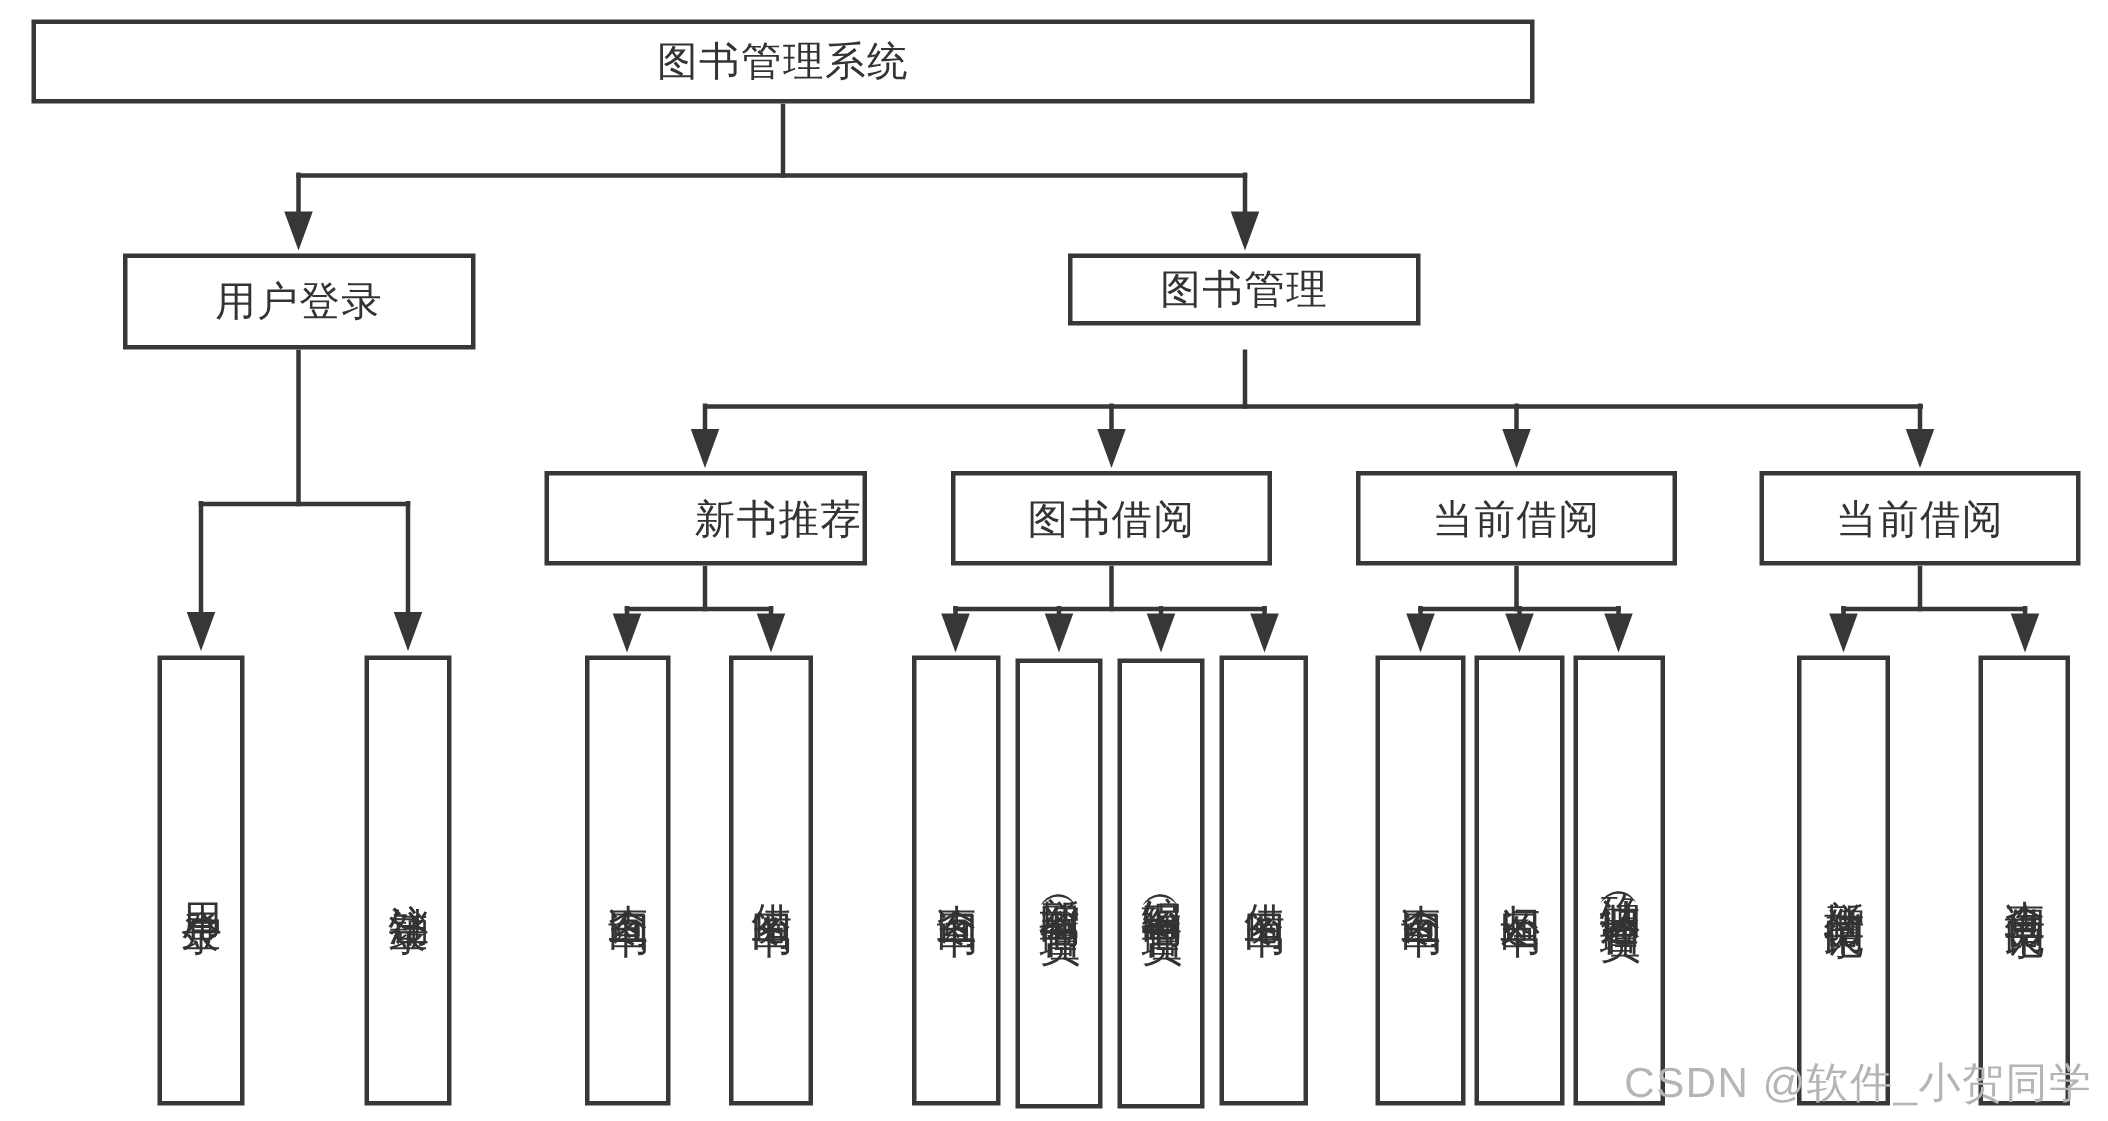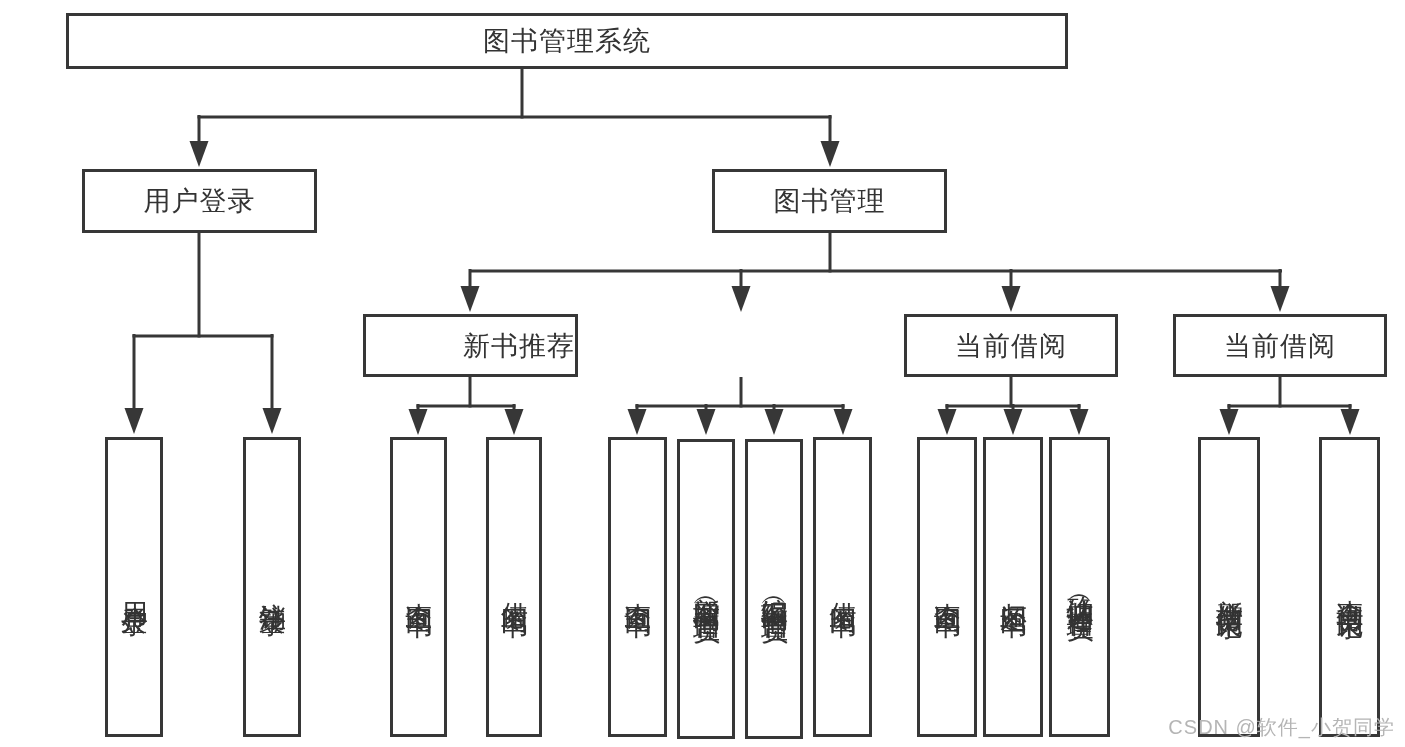--- a/index.html
+++ b/index.html
@@ -44,21 +44,21 @@
   .v-node span {
     writing-mode: vertical-rl;
     text-orientation: mixed;
     letter-spacing: 3px;
     white-space: nowrap;
   }
   #watermark {
     position: absolute;
     right: 10px;
     bottom: 6px;
-    font-size: 20px;
+    font-size: 28px;
     color: #b5b5b5;
     z-index: 5;
     letter-spacing: 1px;
     white-space: nowrap;
   }
 </style>
 </head>
 <body>
 
 <div id="stage">
@@ -123,34 +123,37 @@
       <polygon points="764.5,409 783.5,409 774,435"></polygon>
       <polygon points="833.5,409 852.5,409 843,435"></polygon>
       <polygon points="937.5,409 956.5,409 947,435"></polygon>
       <polygon points="1003.5,409 1022.5,409 1013,435"></polygon>
       <polygon points="1069.5,409 1088.5,409 1079,435"></polygon>
       <polygon points="1219.5,409 1238.5,409 1229,435"></polygon>
       <polygon points="1340.5,409 1359.5,409 1350,435"></polygon>
     </g>
   </svg>
 
-  <div class="node h-node" style="left:21px; top:13px; width:1002px; height:56px;margin-left:45px;">
+  <div class="node h-node" style="left:21px; top:13px; width:1002px; height:56px;">
     <span>图书管理系统</span>
   </div>
 
   <div class="node h-node" style="left:82px; top:169px; width:235px; height:64px;">
     <span>用户登录</span>
   </div>
-  <div class="node h-node" style="left:712px; top:169px; width:235px; height:64px;">
+  <div class="node h-node" style="left:712px; top:169px; width:235px; height:48px;">
     <span>图书管理</span>
   </div>
 
   <div class="node h-node" style="left:363px; top:314px; width:215px; height:63px;justify-content:flex-end;">
     <span>新书推荐</span>
   </div>
+  <div class="node h-node" style="left:634px; top:314px; width:214px; height:63px;">
+    <span>图书借阅</span>
+  </div>
   <div class="node h-node" style="left:904px; top:314px; width:214px; height:63px;">
     <span>当前借阅</span>
   </div>
   <div class="node h-node" style="left:1173px; top:314px; width:214px; height:63px;">
     <span>当前借阅</span>
   </div>
 
   <div class="node v-node" style="left:105px; top:437px; width:58px; height:300px;">
     <span>用户登录</span>
   </div>

